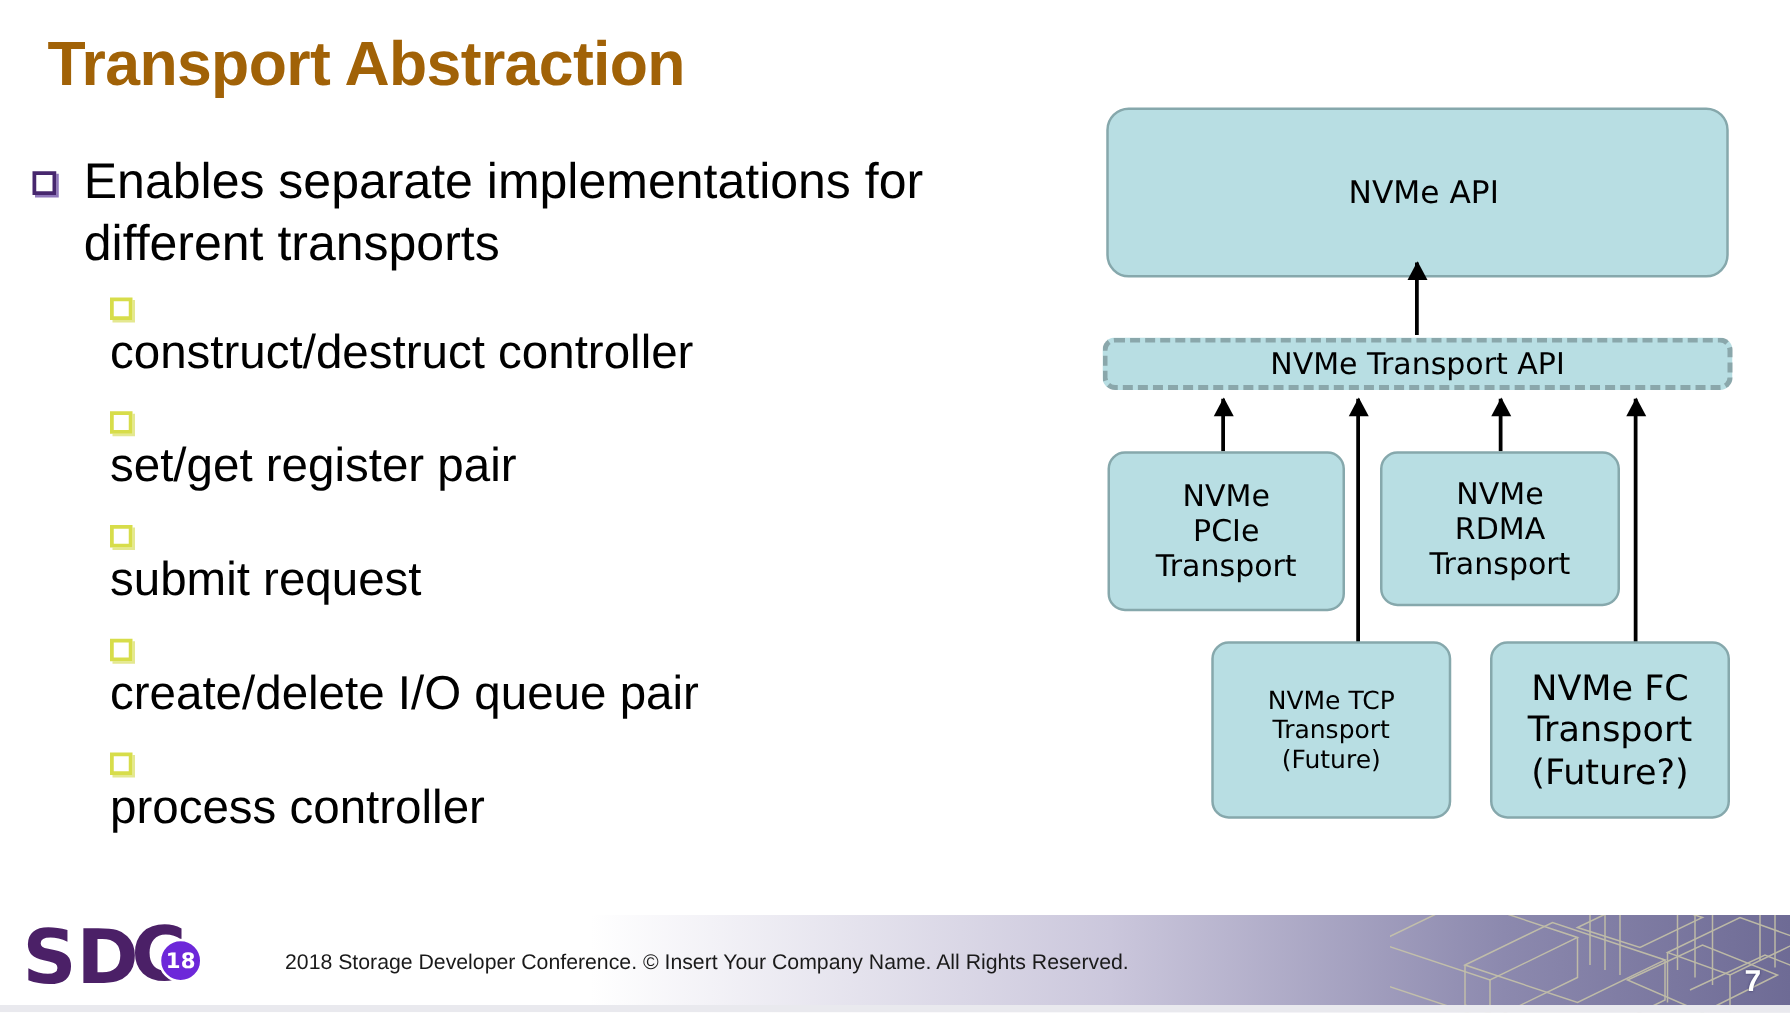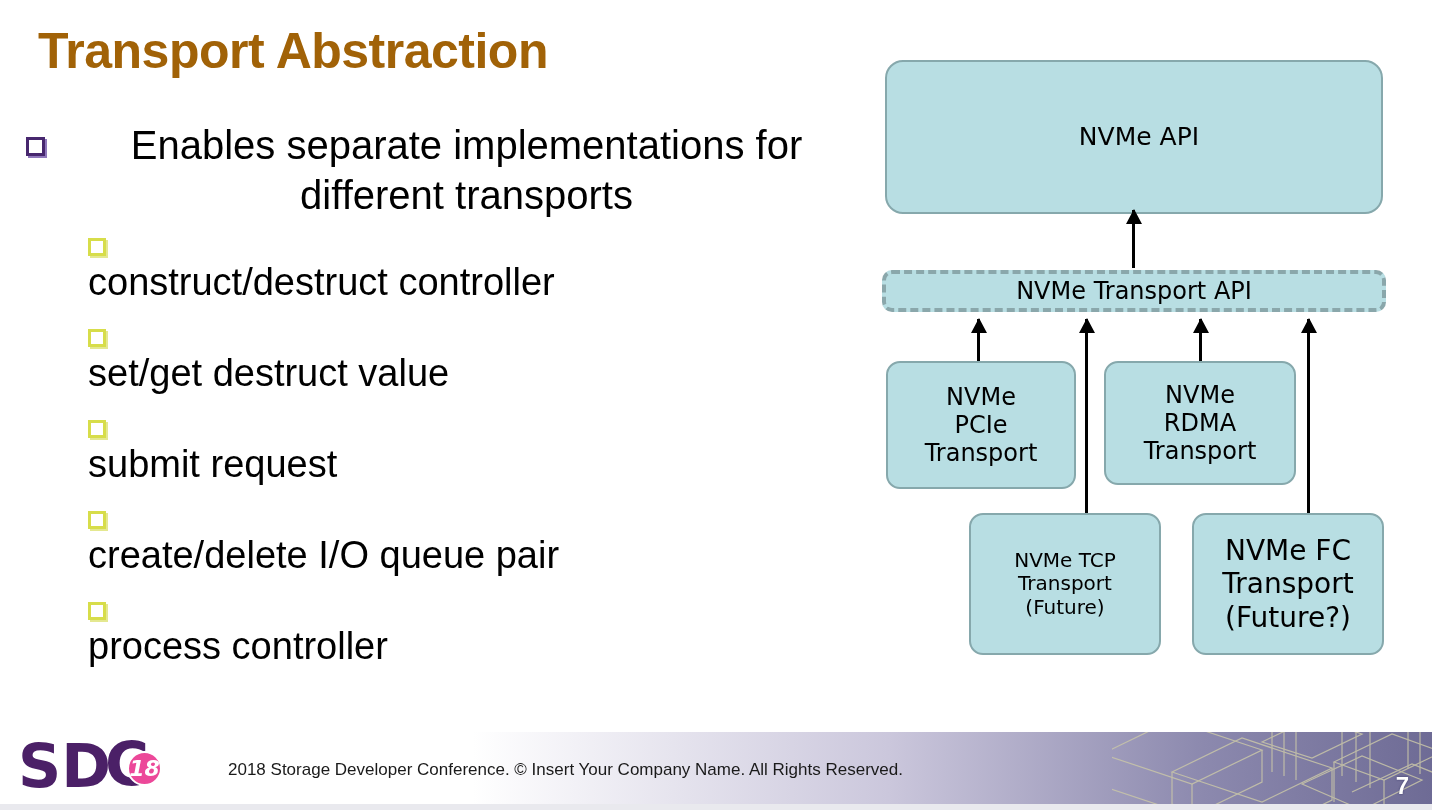--- a/index.html
+++ b/index.html
@@ -29,21 +29,20 @@
     letter-spacing: -0.5px;
     white-space: nowrap;
   }
 
   
   #bullets {
     position: absolute;
     left: 26px;
     top: 120px;
     width: 840px;
-    text-align: center;
   }
   .bullet {
     display: flex;
     align-items: flex-start;
   }
   .bullet.lvl1 {
     margin-bottom: 2px;
   }
   .bullet.lvl2 {
     margin-left: 62px;
@@ -104,23 +103,23 @@
     align-items: center;
     justify-content: center;
     text-align: center;
     color: #000000;
     font-family: "DejaVu Sans", sans-serif;
     line-height: 1.18;
     white-space: pre-line;
   }
   #box-nvme-api {
     left: 13px;
-    top: 2px;
+    top: 28px;
     width: 498px;
-    height: 154px;
+    height: 136px;
     font-size: 25px;
     border-radius: 18px;
     padding-left: 10px;
   }
   #box-transport-api {
     left: 10px;
     top: 212px;
     width: 504px;
     height: 42px;
     font-size: 24px;
@@ -259,29 +258,28 @@
     line-height: 58px;
   }
   #sdc-18 {
     position: absolute;
     left: 22px;
     top: 14px;
     width: 31px;
     height: 31px;
     border: 2px solid #ffffff;
     border-radius: 50%;
-    background: #ec4899;
+    background: #6d28d9;
     color: #ffffff;
     font-family: "DejaVu Sans", sans-serif;
-    font-size: 22px;
+    font-size: 17px;
     font-weight: bold;
     display: flex;
     align-items: center;
     justify-content: center;
-    font-style: italic;
   }
 </style>
 </head>
 <body>
 
 <div id="slide">
 
   <div id="title">Transport Abstraction</div>
 
   <div id="bullets">
@@ -291,21 +289,21 @@
       <span class="btext">Enables separate implementations for different transports</span>
     </div>
 
     <div class="bullet lvl2">
       <span class="marker"></span>
       <span class="btext">construct/destruct controller</span>
     </div>
 
     <div class="bullet lvl2">
       <span class="marker"></span>
-      <span class="btext">set/get destruct value</span>
+      <span class="btext">set/get register pair</span>
     </div>
 
     <div class="bullet lvl2">
       <span class="marker"></span>
       <span class="btext">submit request</span>
     </div>
 
     <div class="bullet lvl2">
       <span class="marker"></span>
       <span class="btext">create/delete I/O queue pair</span>

